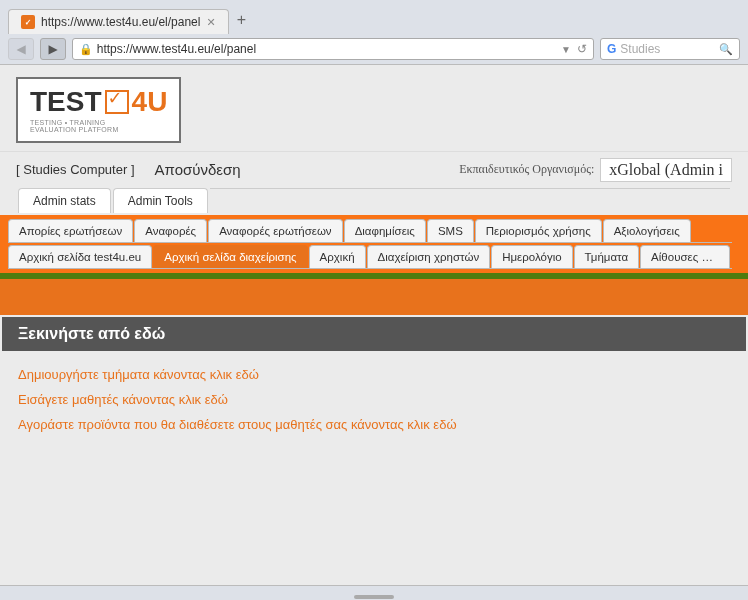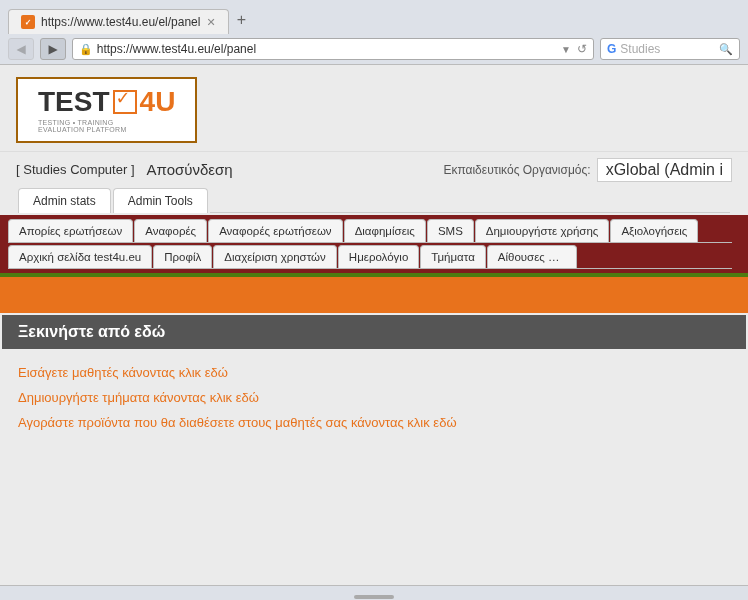--- a/index.html
+++ b/index.html
@@ -25,39 +25,39 @@
     .search-g { color: #4285f4; font-weight: bold; font-size: 12px; margin-right: 4px; }
     .search-input-area { flex: 1; font-size: 12px; color: #333; }
     .search-icon-btn { color: #555; font-size: 11px; }
 
     
     .page-content { background: #ebebeb; min-height: 520px; }
 
     
     .site-header { background: #ebebeb; padding: 12px 16px 8px 16px; border-bottom: 1px solid #ddd; }
     .logo-container { display: inline-block; }
-    .logo-box { background: white; border: 2px solid #a16207; padding: 8px 20px; display: inline-block; }
+    .logo-box { background: white; border: 2px solid #737373; padding: 8px 12px; display: inline-block; }
 
     
     .nav-area { background: #ebebeb; padding: 6px 16px 0 16px; }
     .user-nav { display: flex; align-items: center; justify-content: space-between; margin-bottom: 6px; }
-    .user-nav-left { display: flex; align-items: center; gap: 12px; text-align: right; }
+    .user-nav-left { display: flex; align-items: center; gap: 20px; text-align: right; }
     .user-link { color: #333; font-size: 13px; }
     .logout-link { color: #333; font-size: 15px; text-decoration: none; }
-    .org-info { display: flex; align-items: center; gap: 6px; font-size: 12px; }
+    .org-info { display: flex; align-items: center; gap: 6px; font-size: 12px; font-family: Liberation Serif, serif; }
     .org-label { color: #555; }
     .org-value { background: white; border: 1px solid #ccc; padding: 2px 8px; font-size: 16px; color: #333; white-space: nowrap; }
 
     
-    .tabs-row { display: flex; align-items: flex-end; gap: 2px; margin-bottom: 2px; padding: 0 2px; }
+    .tabs-row { display: flex; align-items: flex-start; gap: 2px; margin-bottom: 2px; padding: 0 2px; }
     .tab { background: white; border: 1px solid #ccc; border-bottom: none; border-radius: 4px 4px 0 0; padding: 5px 14px; font-size: 12px; color: #333; cursor: pointer; white-space: nowrap; }
     .tab-spacer { flex: 1; border-bottom: 1px solid #ccc; }
 
     
-    .tabs-section { background: #7f1d1d; padding: 4px 16px 0 8px; border-bottom: 4px solid #4d7c0f; }
+    .tabs-section { background: #f97316; padding: 4px 16px 0 8px; border-bottom: 6px solid #4d7c0f; }
     .tabs-row-container { display: flex; flex-wrap: nowrap; align-items: flex-end; gap: 1px; overflow: hidden; border-bottom: 1px solid #bbb; margin-bottom: 4px; }
     .nav-tab { background: #f5f5f5; border: 1px solid #bbb; border-bottom: none; border-radius: 4px 4px 0 0; padding: 5px 10px; font-size: 11.5px; color: #333; cursor: pointer; white-space: nowrap; text-align: center; }
     .nav-tab.active { background: #e8721c; color: white; border-color: #e8721c; }
 
     
     .orange-bar { background: #e8721c; height: 36px; width: 100%; }
 
     
     .main-section { background: #ebebeb; padding: 2px; }
     .section-header { background: #555; color: white; padding: 8px 16px; font-size: 16px; font-weight: bold; }
@@ -157,33 +157,36 @@
       <div class="nav-tab">
         <span>Αναφορές ερωτήσεων</span>
       </div>
       <div class="nav-tab">
         <span>Διαφημίσεις</span>
       </div>
       <div class="nav-tab">
         <span>SMS</span>
       </div>
       <div class="nav-tab">
-        <span>Δημιουργήστε χρήσης</span>
+        <span>Περιορισμός χρήσης</span>
       </div>
       <div class="nav-tab">
         <span>Αξιολογήσεις</span>
       </div>
     </div>
 
     <div class="tabs-row-container">
       <div class="nav-tab">
         <span>Αρχική σελίδα test4u.eu</span>
       </div>
-      <div class="nav-tab">
-        <span>Προφίλ</span>
+      <div class="nav-tab active">
+        <span>Αρχική σελίδα διαχείρισης</span>
+      </div>
+      <div class="nav-tab">
+        <span>Αρχική</span>
       </div>
       <div class="nav-tab">
         <span>Διαχείριση χρηστών</span>
       </div>
       <div class="nav-tab">
         <span>Ημερολόγιο</span>
       </div>
       <div class="nav-tab">
         <span>Τμήματα</span>
       </div>
@@ -193,22 +196,22 @@
     </div>
   </div>
 
   <div class="orange-bar"></div>
 
   <div class="main-section">
     <div class="section-header">
       <span>Ξεκινήστε από εδώ</span>
     </div>
     <div class="content-body">
+      <a class="content-link">Δημιουργήστε τμήματα κάνοντας κλικ εδώ</a>
       <a class="content-link">Εισάγετε μαθητές κάνοντας κλικ εδώ</a>
-      <a class="content-link">Δημιουργήστε τμήματα κάνοντας κλικ εδώ</a>
       <a class="content-link">Αγοράστε προϊόντα που θα διαθέσετε στους μαθητές σας κάνοντας κλικ εδώ</a>
     </div>
   </div>
 
 </div>
 
 <div class="bottom-bar">
   <div class="scroll-indicator"></div>
 </div>
 

